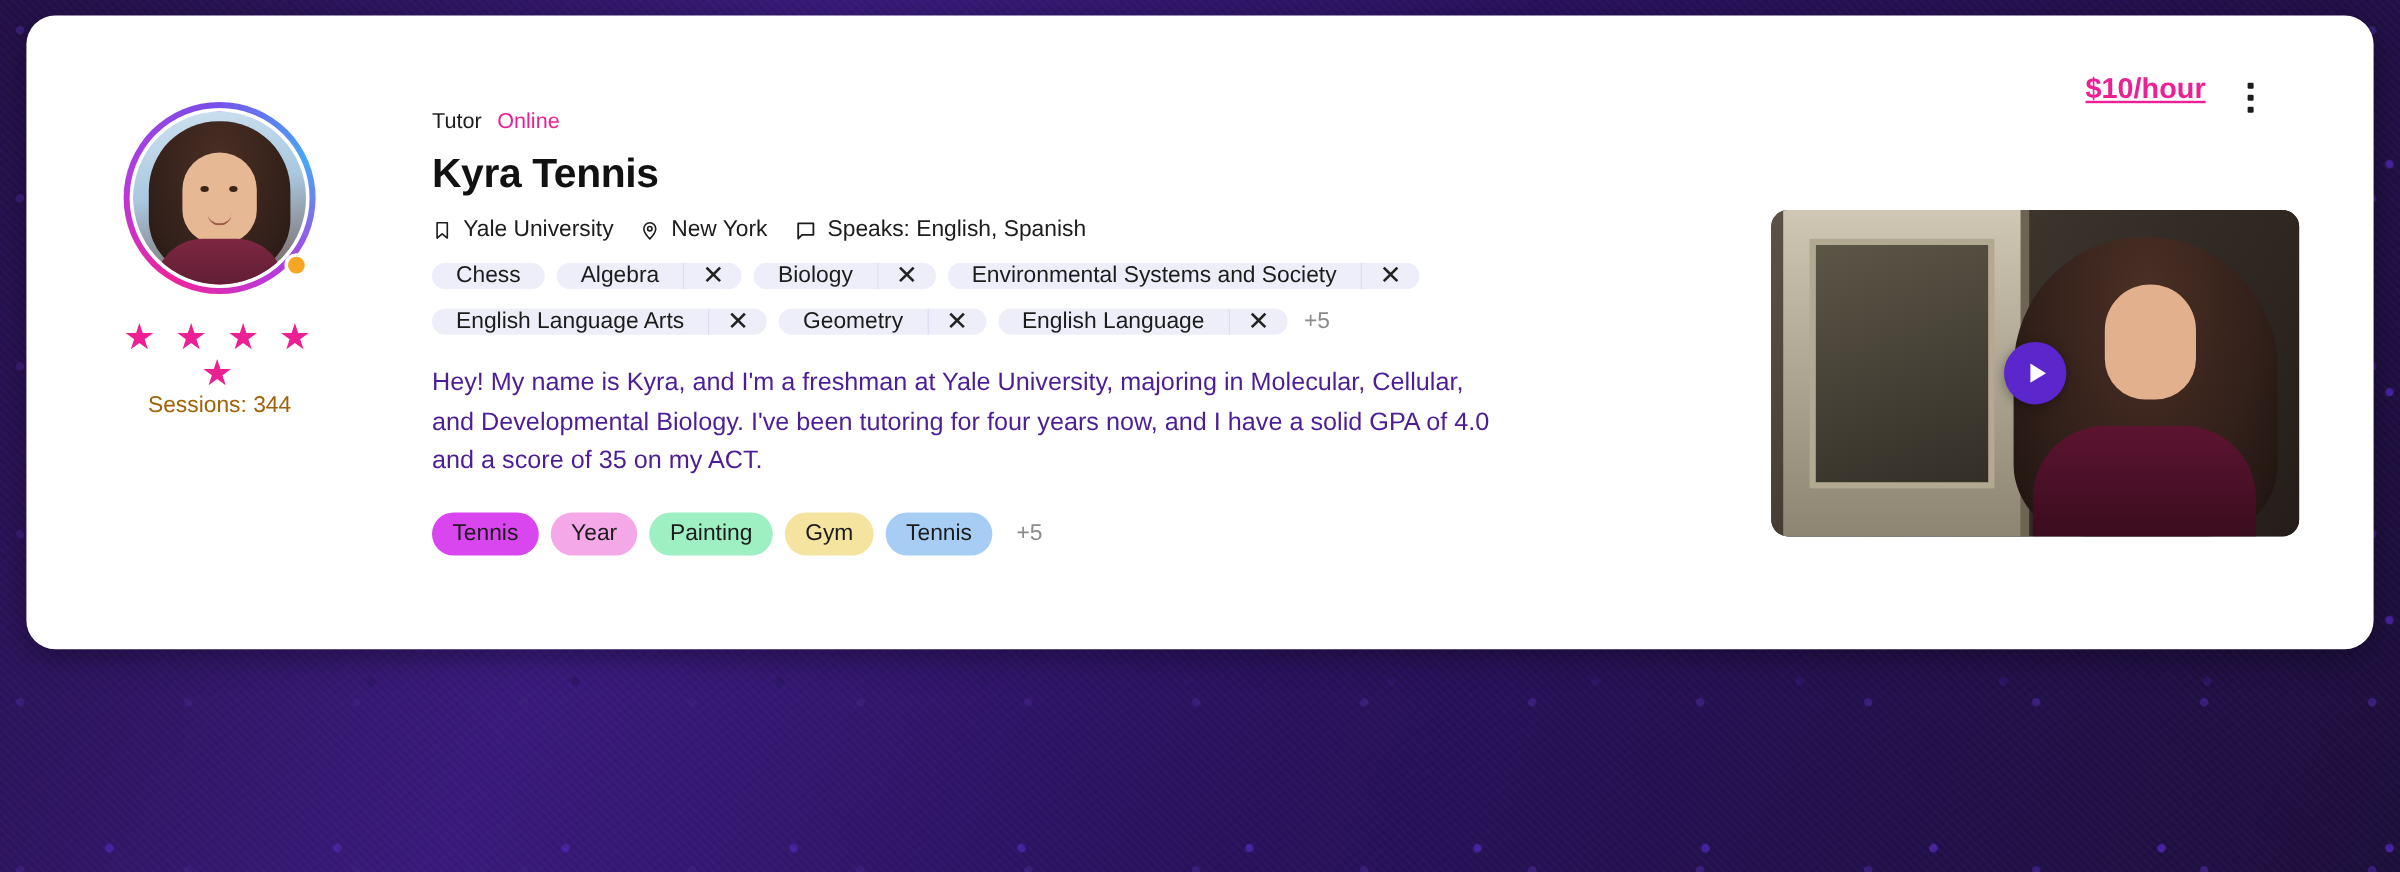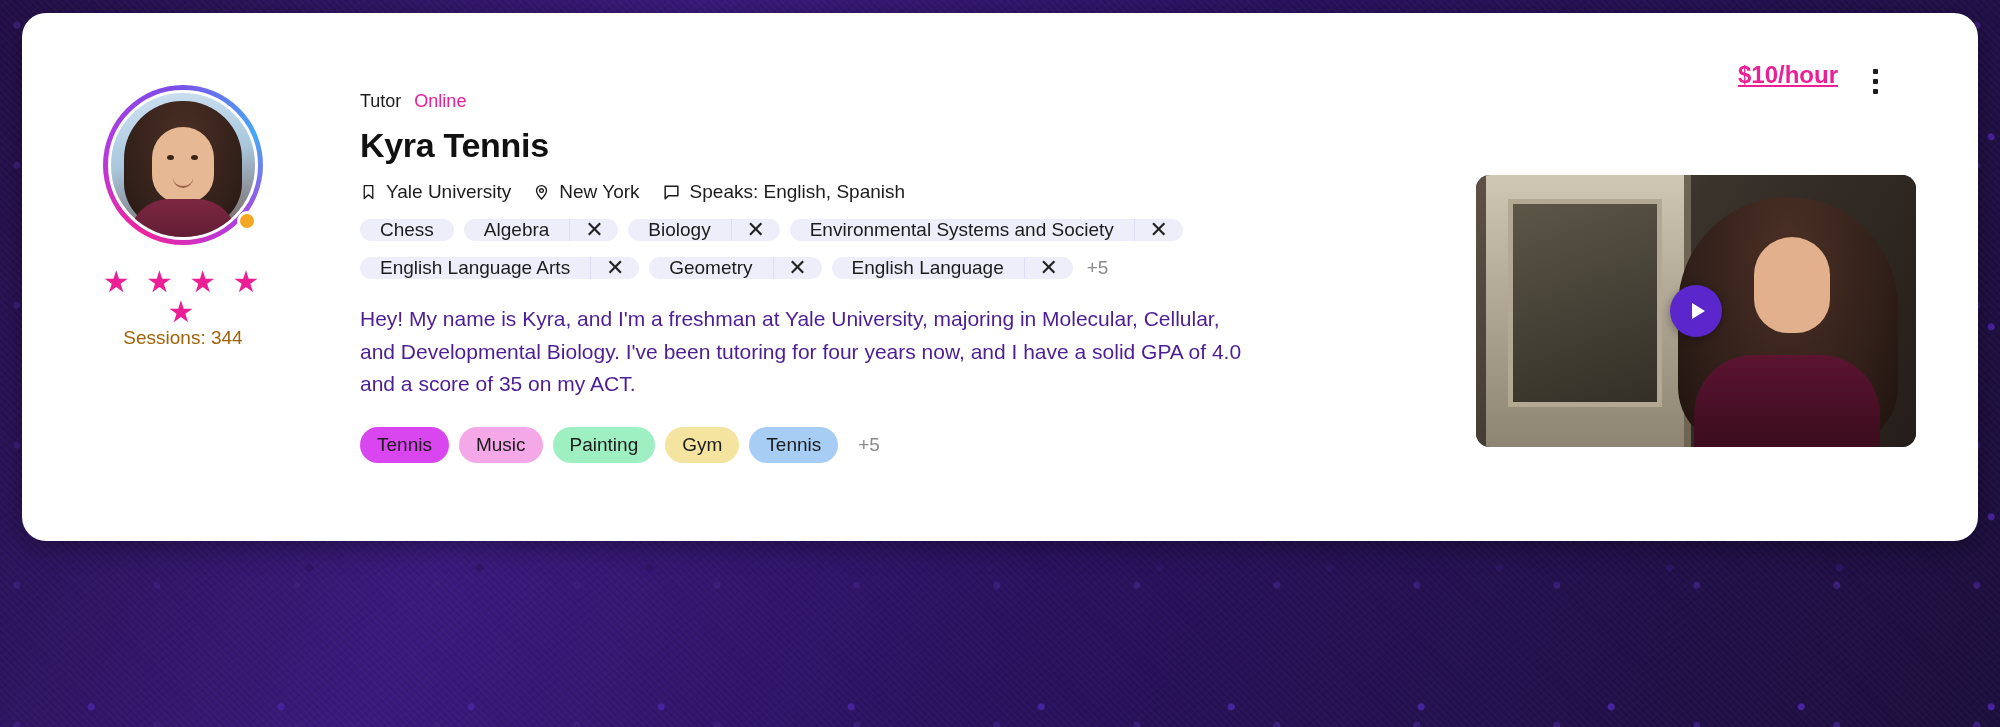--- a/index.html
+++ b/index.html
@@ -219,21 +219,21 @@
           <span class="tlabel">English Language</span>
           <span class="tx">✕</span>
         </div>
         <span class="morecount">+5</span>
       </div>
 
     <div class="bio">Hey! My name is Kyra, and I'm a freshman at Yale University, majoring in Molecular, Cellular, and Developmental Biology. I've been tutoring for four years now, and I have a solid GPA of 4.0 and a score of 35 on my ACT.</div>
 
     <div class="interests" id="interest-row">
         <span class="ipill" style="background: #d946ef;">Tennis</span>
-        <span class="ipill" style="background: rgb(245, 168, 232);">Music</span>
+        <span class="ipill" style="background: rgb(245, 168, 232);">Year</span>
         <span class="ipill" style="background: rgb(158, 240, 195);">Painting</span>
         <span class="ipill" style="background: rgb(245, 227, 160);">Gym</span>
         <span class="ipill" style="background: rgb(168, 205, 245);">Tennis</span>
         <span class="morecount" style="margin-left: 6px;">+5</span>
       </div>
   </div>
 
   <div class="price">$10/hour</div>
   <div class="kebab">
     <i></i>

